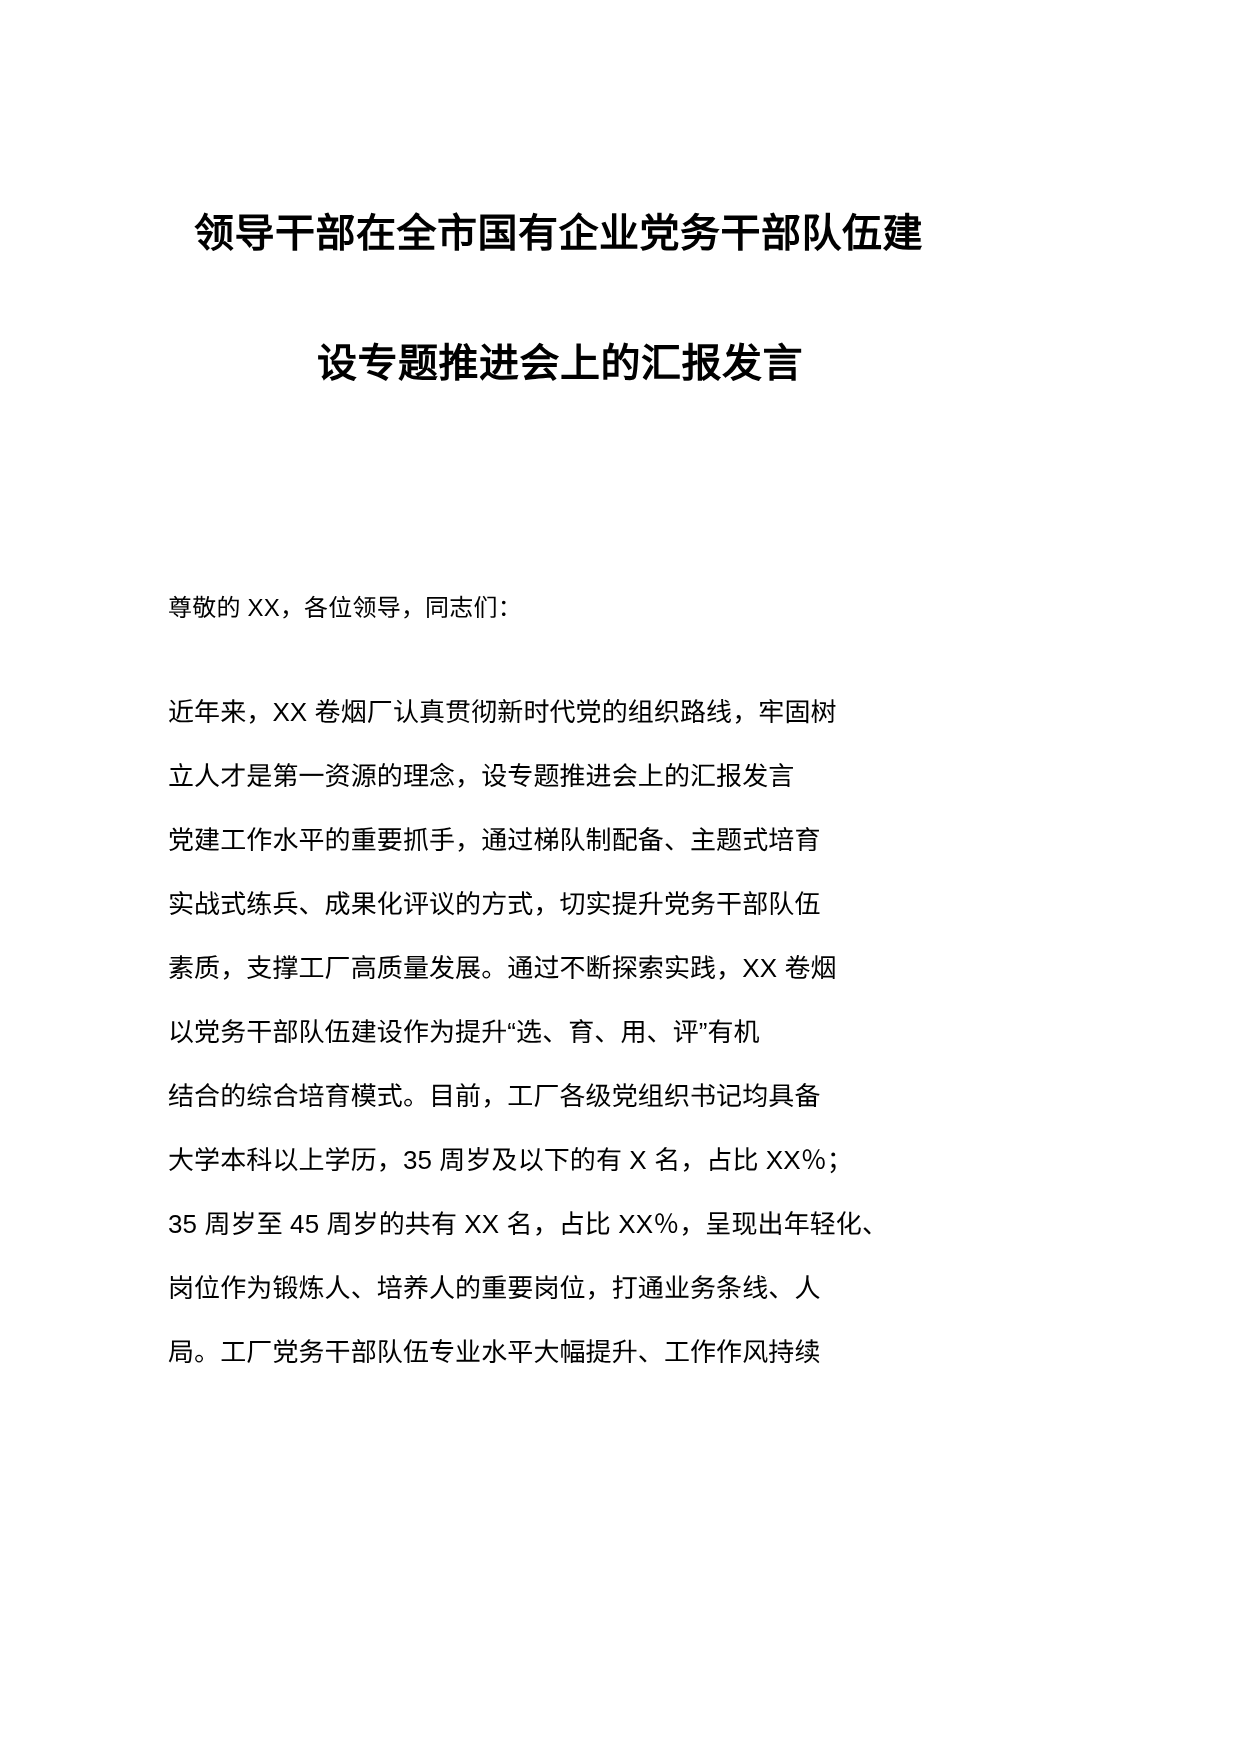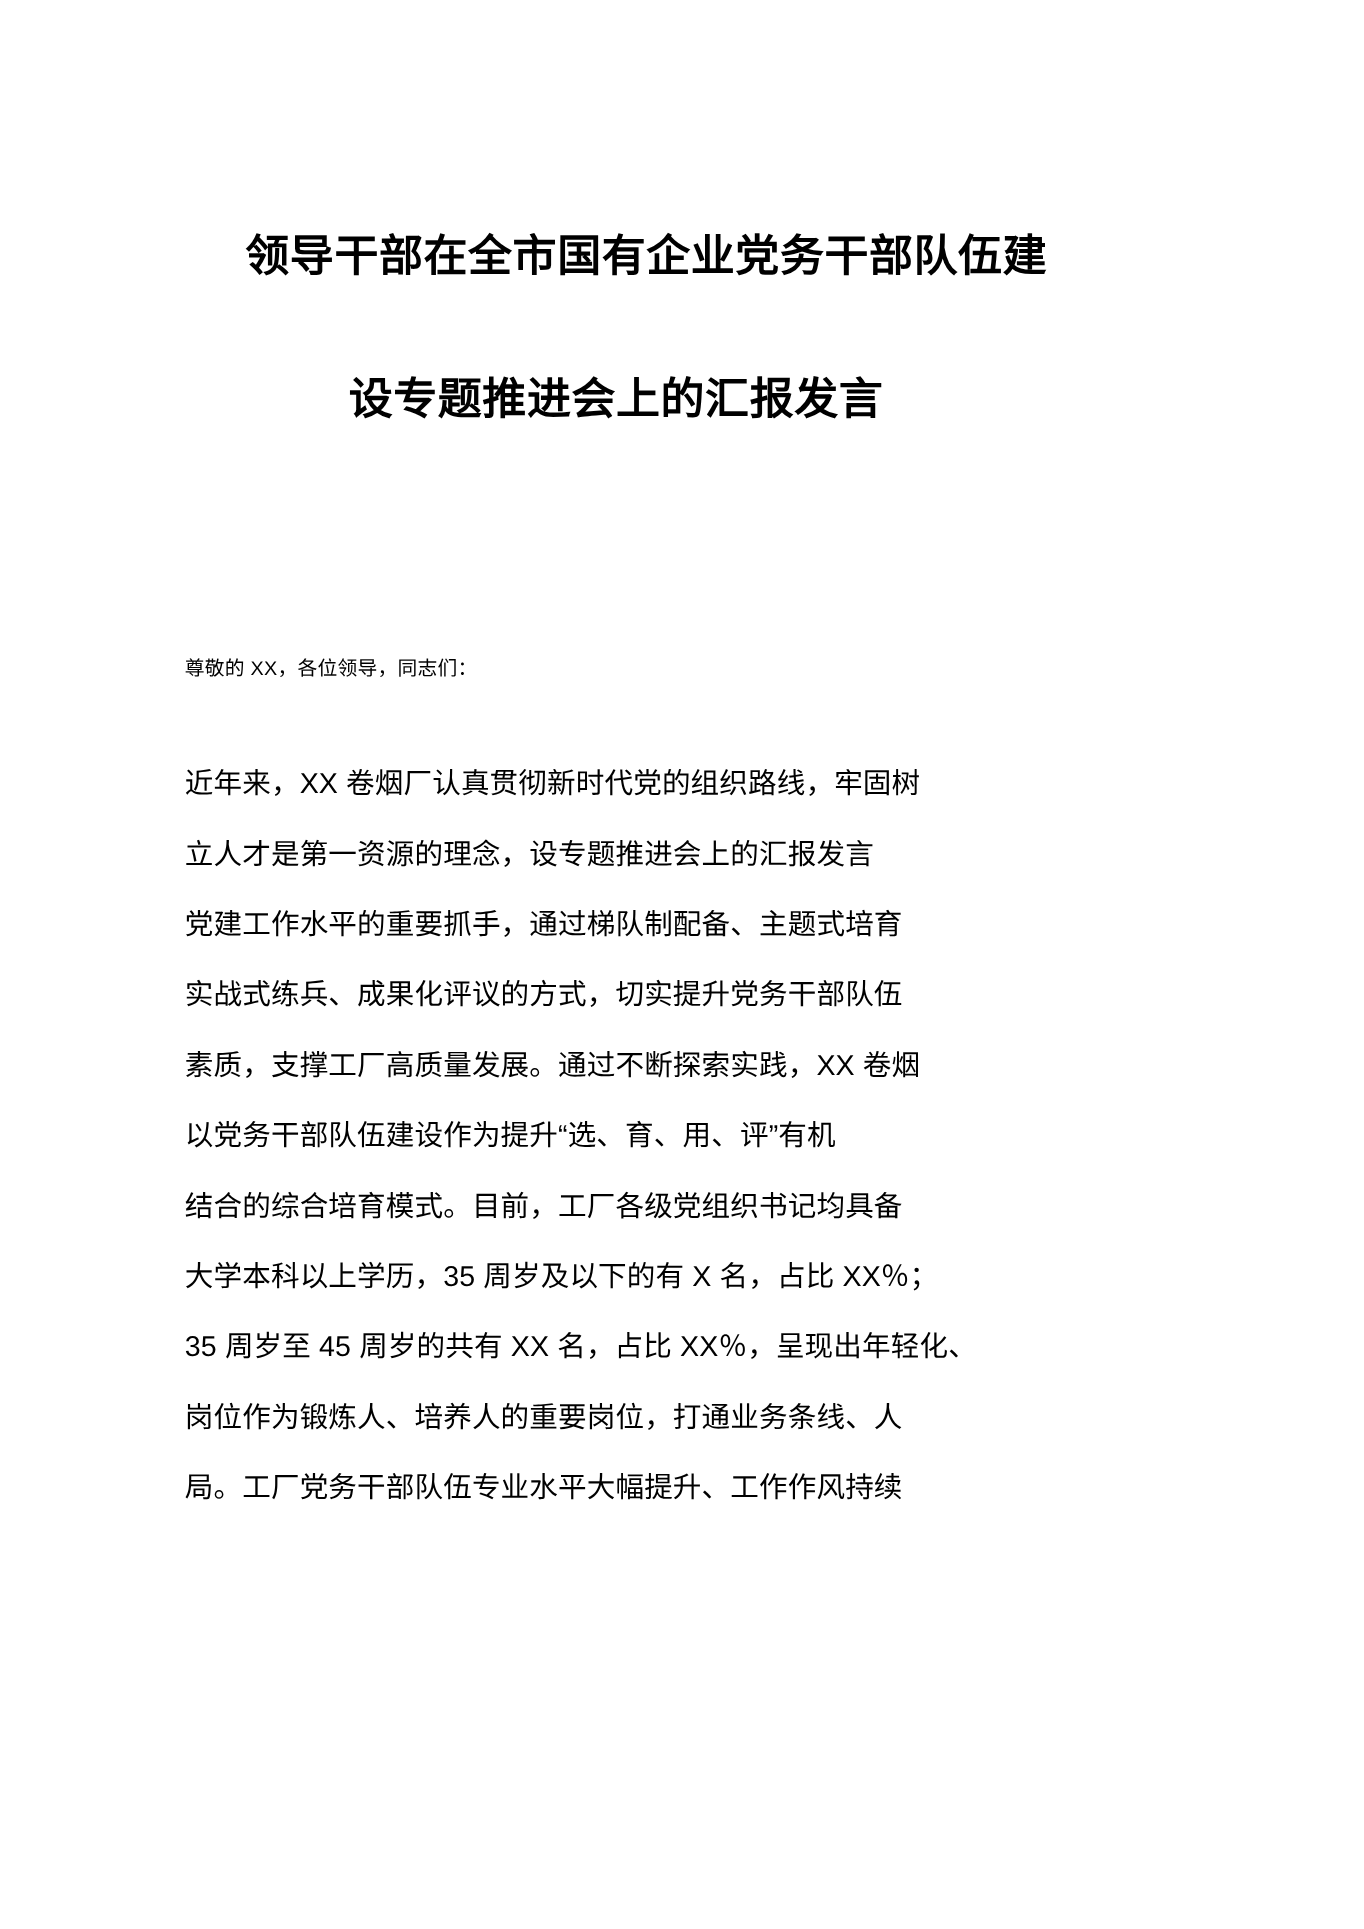--- a/index.html
+++ b/index.html
@@ -34,29 +34,29 @@
     text-align: center;
     letter-spacing: 0.5px;
     color: #000000;
     font-family: "Liberation Sans", "DejaVu Sans", sans-serif;
   }
   .doc-title .title-line {
     display: block;
     white-space: nowrap;
   }
   .title-line-1 {
-    text-align: right;
+    text-align: center;
     margin-left: -3px;
   }
   .title-line-2 {
   }
   .salutation {
     margin: 0;
     padding-top: 148px;
-    font-size: 18px;
+    font-size: 24px;
     line-height: 64px;
     letter-spacing: 0.2px;
     white-space: nowrap;
   }
   .body-para {
     margin: 0;
     padding-top: 40px;
     font-size: 26px;
     line-height: 64px;
     letter-spacing: 0.1px;

